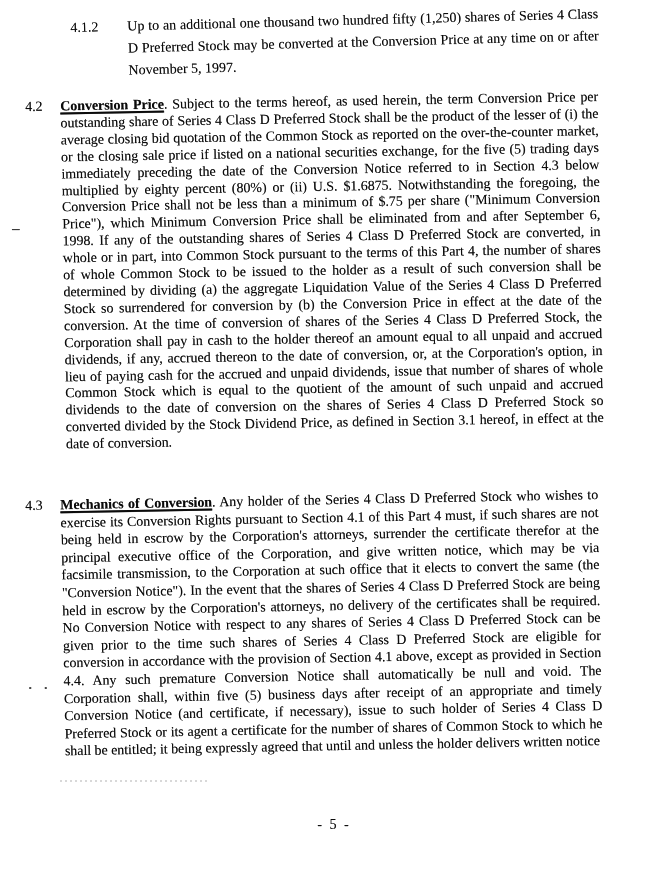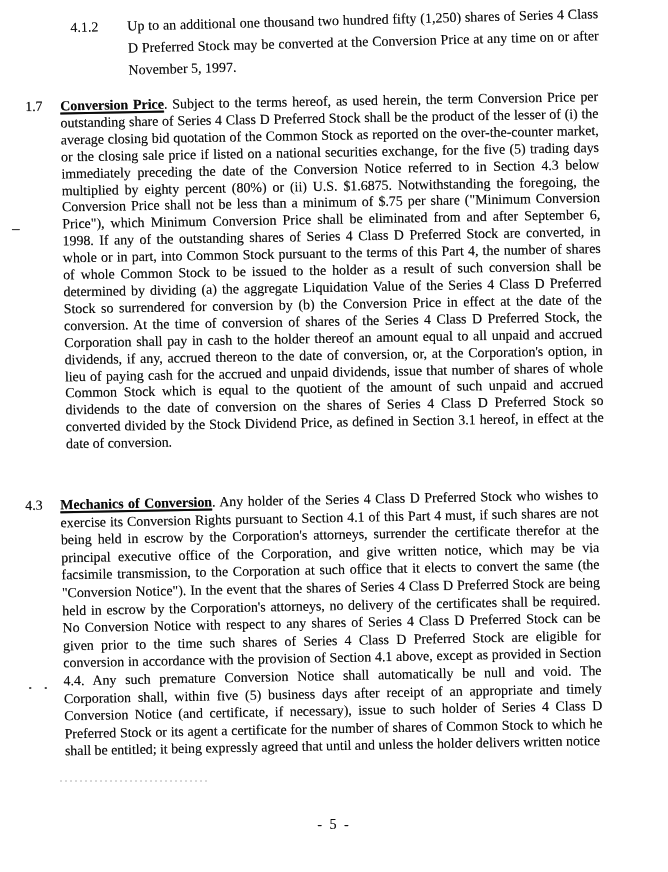--- a/index.html
+++ b/index.html
@@ -98,21 +98,21 @@
   <span class="margin-dash">–</span>
   <span class="margin-dots">· ·</span>
   <div class="scan-artifact"></div>
 
   <div class="para p1">
     <div class="num">4.1.2</div>
     <div class="body"><span>Up to an additional one thousand two hundred fifty (1,250) shares of Series 4 Class D Preferred Stock may be converted at the Conversion Price at any time on or after November 5, 1997.</span></div>
   </div>
 
   <div class="para p2">
-    <div class="num">1.7</div>
+    <div class="num">4.2</div>
     <div class="body"><span class="heading">Conversion Price</span><span>.</span>
       <span>Subject to the terms hereof, as used herein, the term Conversion Price per outstanding share of Series 4 Class D Preferred Stock shall be the product of the lesser of (i) the average closing bid quotation of the Common Stock as reported on the over-the-counter market, or the closing sale price if listed on a national securities exchange, for the five (5) trading days immediately preceding the date of the Conversion Notice referred to in Section 4.3 below multiplied by eighty percent (80%) or (ii) U.S. $1.6875.  Notwithstanding the foregoing, the Conversion Price shall not be less than a minimum of $.75 per share ("Minimum Conversion Price"), which Minimum Conversion Price shall be eliminated from and after September 6, 1998.  If any of the outstanding shares of Series 4 Class D Preferred Stock are converted, in whole or in part, into Common Stock pursuant to the terms of this Part 4, the number of shares of whole Common Stock to be issued to the holder as a result of such conversion shall be determined by dividing (a) the aggregate Liquidation Value of the Series 4 Class D Preferred Stock so surrendered for conversion by (b) the Conversion Price in effect at the date of the conversion.  At the time of conversion of shares of the Series 4 Class D Preferred Stock, the Corporation shall pay in cash to the holder thereof an amount equal to all unpaid and accrued dividends, if any, accrued thereon to the date of conversion, or, at the Corporation's option, in lieu of paying cash for the accrued and unpaid dividends, issue that number of shares of whole Common Stock which is equal to the quotient of the amount of such unpaid and accrued dividends to the date of conversion on the shares of Series 4 Class D Preferred Stock so converted divided by the Stock Dividend Price, as defined in Section 3.1 hereof, in effect at the date of conversion.</span></div>
   </div>
 
   <div class="para p3">
     <div class="num">4.3</div>
     <div class="body"><span class="heading">Mechanics of Conversion</span><span>.</span>
       <span>Any holder of the Series 4 Class D Preferred Stock who wishes to exercise its Conversion Rights pursuant to Section 4.1 of this Part 4 must, if such shares are not being held in escrow by the Corporation's attorneys, surrender the certificate therefor at the principal executive office of the Corporation, and give written notice, which may be via facsimile transmission, to the Corporation at such office that it elects to convert the same (the "Conversion Notice").  In the event that the shares of Series 4 Class D Preferred Stock are being held in escrow by the Corporation's attorneys, no delivery of the certificates shall be required.  No Conversion Notice with respect to any shares of Series 4 Class D Preferred Stock can be given prior to the time such shares of Series 4 Class D Preferred Stock are eligible for conversion in accordance with the provision of Section 4.1 above, except as provided in Section 4.4.  Any such premature Conversion Notice shall automatically be null and void.  The Corporation shall, within five (5) business days after receipt of an appropriate and timely Conversion Notice (and certificate, if necessary), issue to such holder of Series 4 Class D Preferred Stock or its agent a certificate for the number of shares of Common Stock to which he shall be entitled; it being expressly agreed that until and unless the holder delivers written notice</span></div>
   </div>
 

